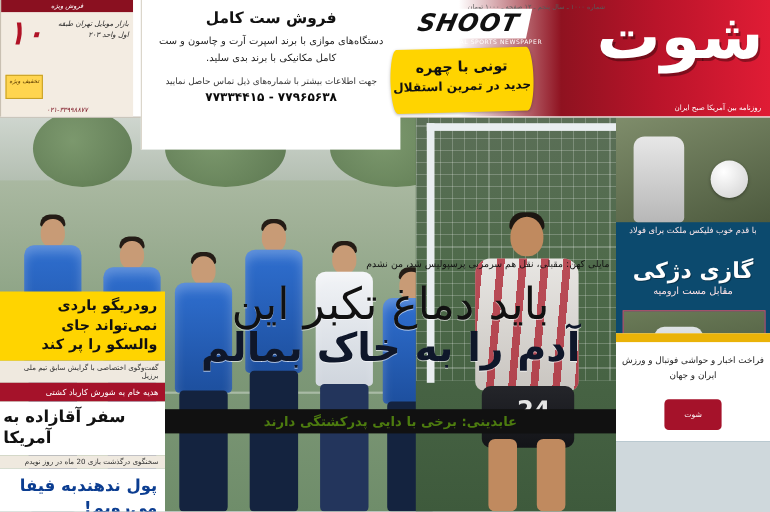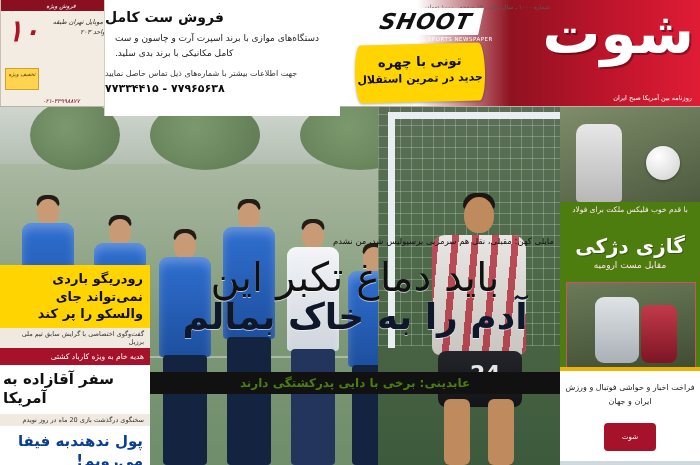--- a/index.html
+++ b/index.html
@@ -46,24 +46,24 @@
   }
   .ad-left .chip{
     position:absolute;left:4px;bottom:16px;width:34px;height:22px;
     background:#ffd54f;border:1px solid #c9a227;
     font-size:5.5px;color:#5b3b00;text-align:center;line-height:1.25;
     padding-top:2px;box-sizing:border-box;
   }
 
   
   .ad-mid{
-    position:absolute;left:104px;top:0;width:235px;height:116px;
+    position:absolute;left:128px;top:0;width:235px;height:136px;
     background:#ffffff;
     border-left:1px solid #d8d2c6;
-    text-align:left;color:#1b1b1b;
+    text-align:center;color:#1b1b1b;
   }
   .ad-mid .t1{font-size:14px;font-weight:bold;margin-top:9px;color:#111;}
   .ad-mid .t2{font-size:9px;line-height:1.7;margin-top:6px;padding:0 10px;color:#222;}
   .ad-mid .t3{font-size:8px;margin-top:7px;color:#333;}
   .ad-mid .phone{
     font-size:11px;font-weight:bold;color:#0a0a0a;margin-top:4px;letter-spacing:0.5px;
   }
 
   
   .teaser{
@@ -206,22 +206,22 @@
     position:absolute;left:52px;top:196px;font-size:22px;font-weight:bold;color:#e6e6e6;
   }
   .goal .kit .legA,.goal .kit .legB{
     position:absolute;bottom:0;width:26px;height:66px;background:#c08a5f;border-radius:6px;
   }
   .goal .kit .legA{left:26px;}
   .goal .kit .legB{left:70px;}
 
   
   .sidebar{
-    position:absolute;left:560px;top:106px;width:140px;height:355px;
-    background:#4d7c0f;color:#fff;overflow:hidden;
+    position:absolute;left:560px;top:106px;width:140px;height:295px;
+    background:#0c4a6e;color:#fff;overflow:hidden;
   }
   .sb-img{
     position:absolute;left:0;top:0;width:140px;height:96px;
     background:linear-gradient(160deg,#7f8d6b,#4d5a3e);
   }
   .sb-img .ball{
     position:absolute;left:86px;top:40px;width:34px;height:34px;border-radius:50%;
     background:radial-gradient(circle at 35% 30%,#ffffff,#cfcfcf);
     box-shadow:0 1px 3px rgba(0,0,0,.4);
   }
@@ -249,21 +249,21 @@
   .sb-photo2 .fig{
     position:absolute;left:28px;top:14px;width:44px;height:66px;border-radius:9px;
     background:linear-gradient(180deg,#dfe3e6,#a9b0b6);
   }
   .sb-photo2 .fig2{
     position:absolute;left:74px;top:22px;width:36px;height:58px;border-radius:8px;
     background:linear-gradient(180deg,#c23a4a,#7d1524);
   }
   .sb-foot{
     position:absolute;left:0;bottom:0;width:140px;height:90px;background:#ffffff;color:#1c1c1c;
-    border-top:4px solid #eab308;
+    border-top:8px solid #eab308;
   }
   .sb-foot .l{
     text-align:center;font-size:8px;line-height:1.8;padding-top:10px;color:#222;
   }
   .sb-foot .badge{
     position:absolute;left:44px;bottom:10px;width:52px;height:28px;border-radius:4px;
     background:#a5122a;color:#fff;font-size:7px;text-align:center;line-height:28px;
   }
 
   
@@ -436,21 +436,21 @@
     <div class="sb-foot">
       <div class="l">فراخت اخبار و حواشی فوتبال و ورزش ایران و جهان</div>
       <div class="badge">شوت</div>
     </div>
   </div>
 
   <div class="leftcol">
     <div class="blk ylw">رودریگو باردی
 نمی‌تواند جای والسکو را پر کند</div>
     <div class="blk tag">گفت‌وگوی اختصاصی با گرایش سابق تیم ملی برزیل</div>
-    <div class="blk red">هدیه خام به ویژه کارباد کشتی</div>
+    <div class="blk red">هدیه خام به شورش کارباد کشتی</div>
     <div class="blk white">
       <div class="h">سفر آقازاده
 به آمریکا</div>
     </div>
     <div class="blk tag">سخنگوی درگذشت بازی 20 ماه در روز نویدم</div>
     <div class="blk blue">
       <div class="h">پول ندهندبه
 فیفا می‌رویم!</div>
     </div>
   </div>

